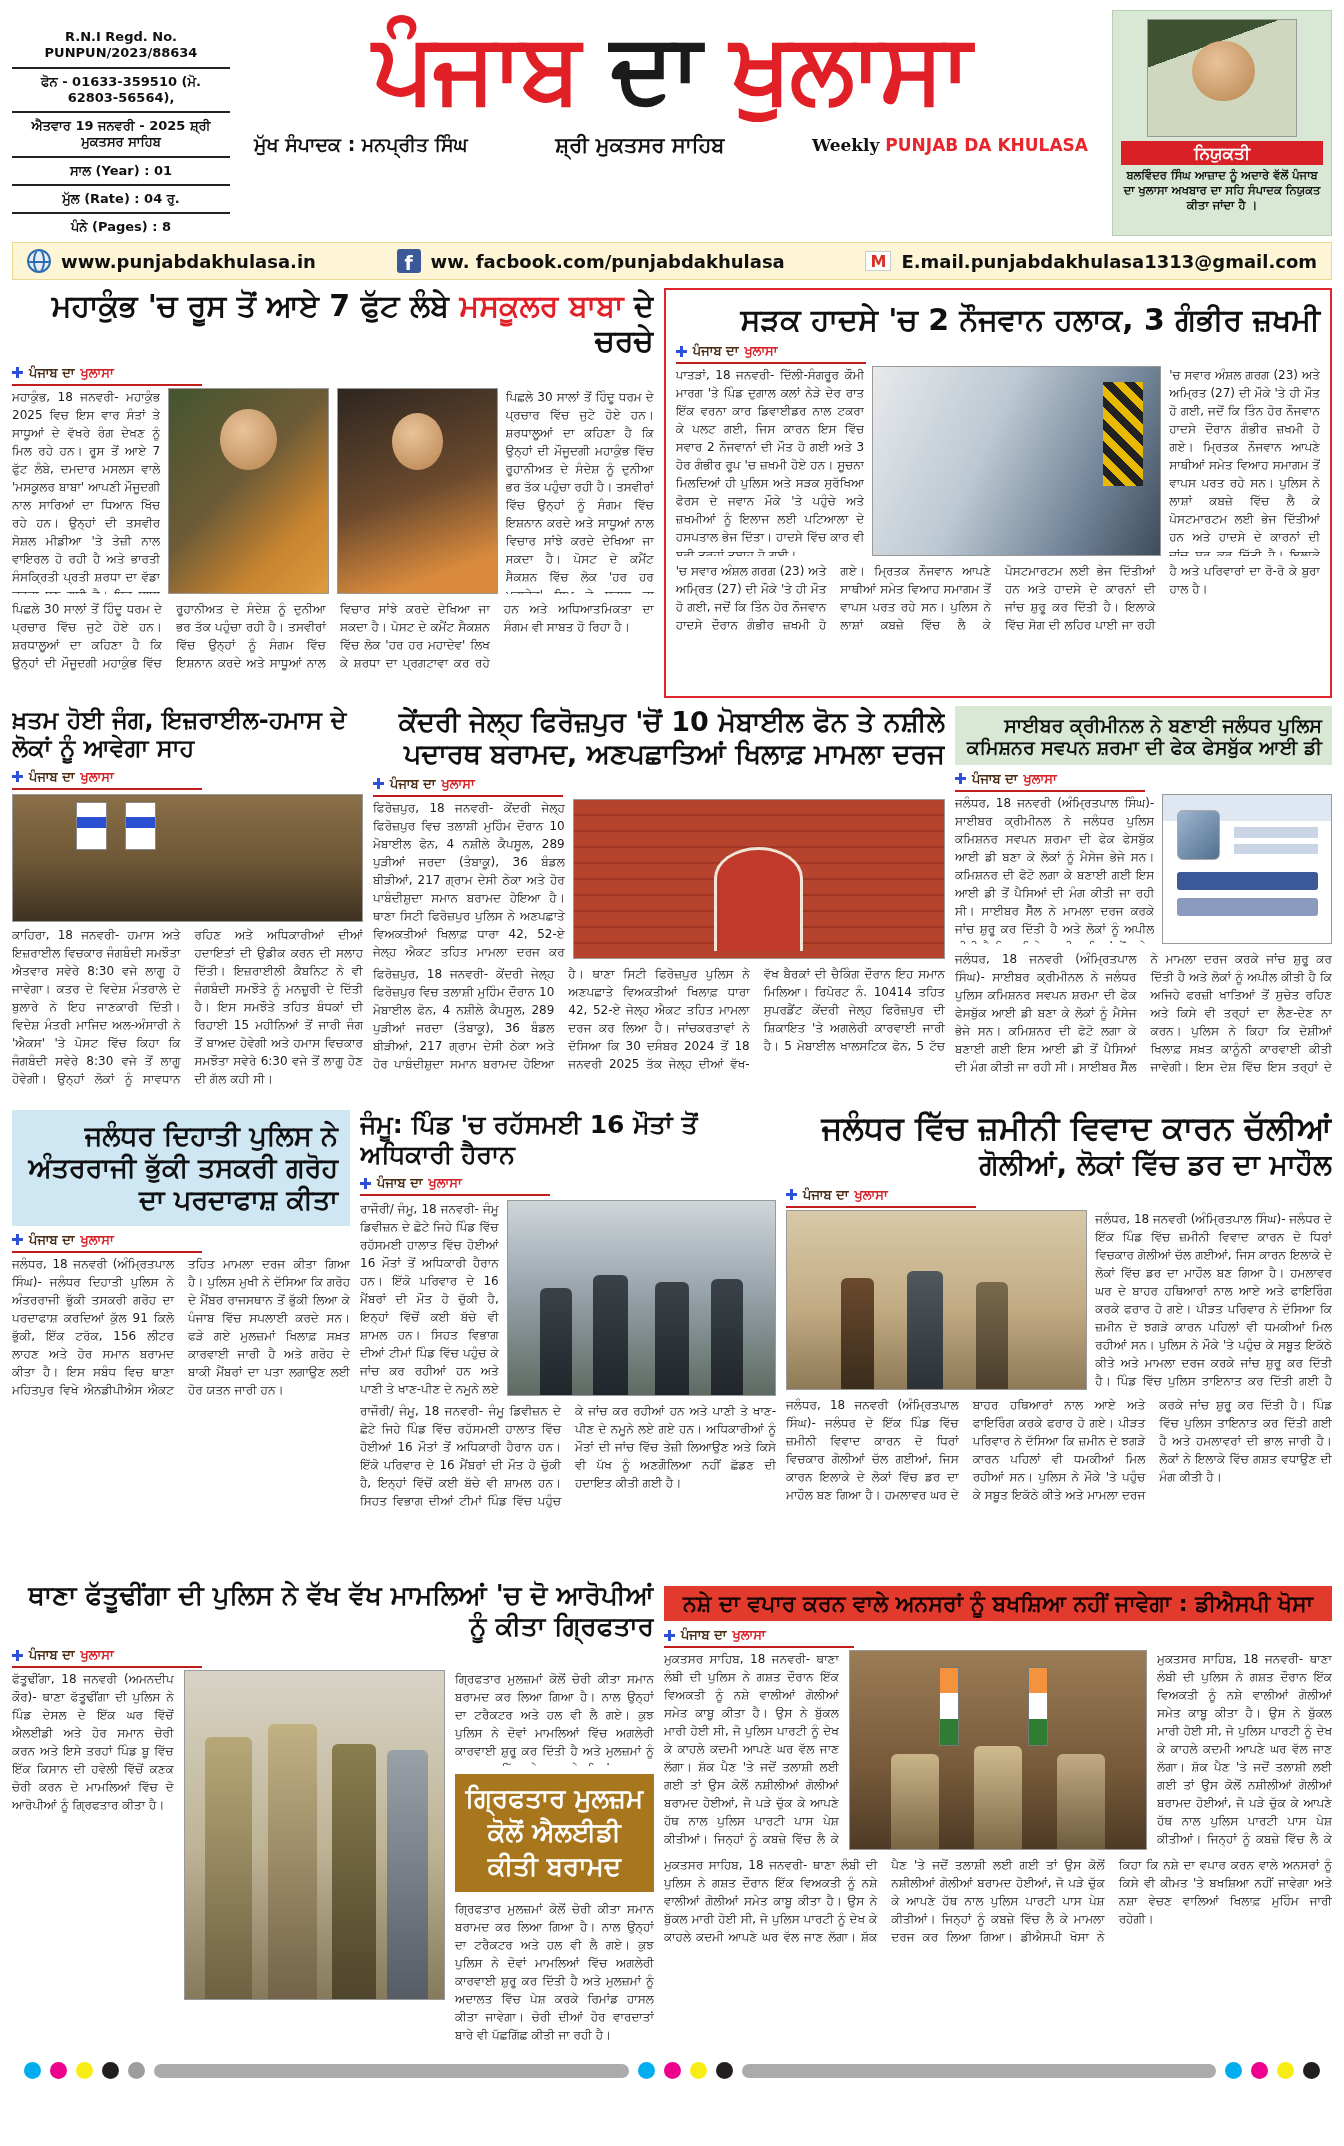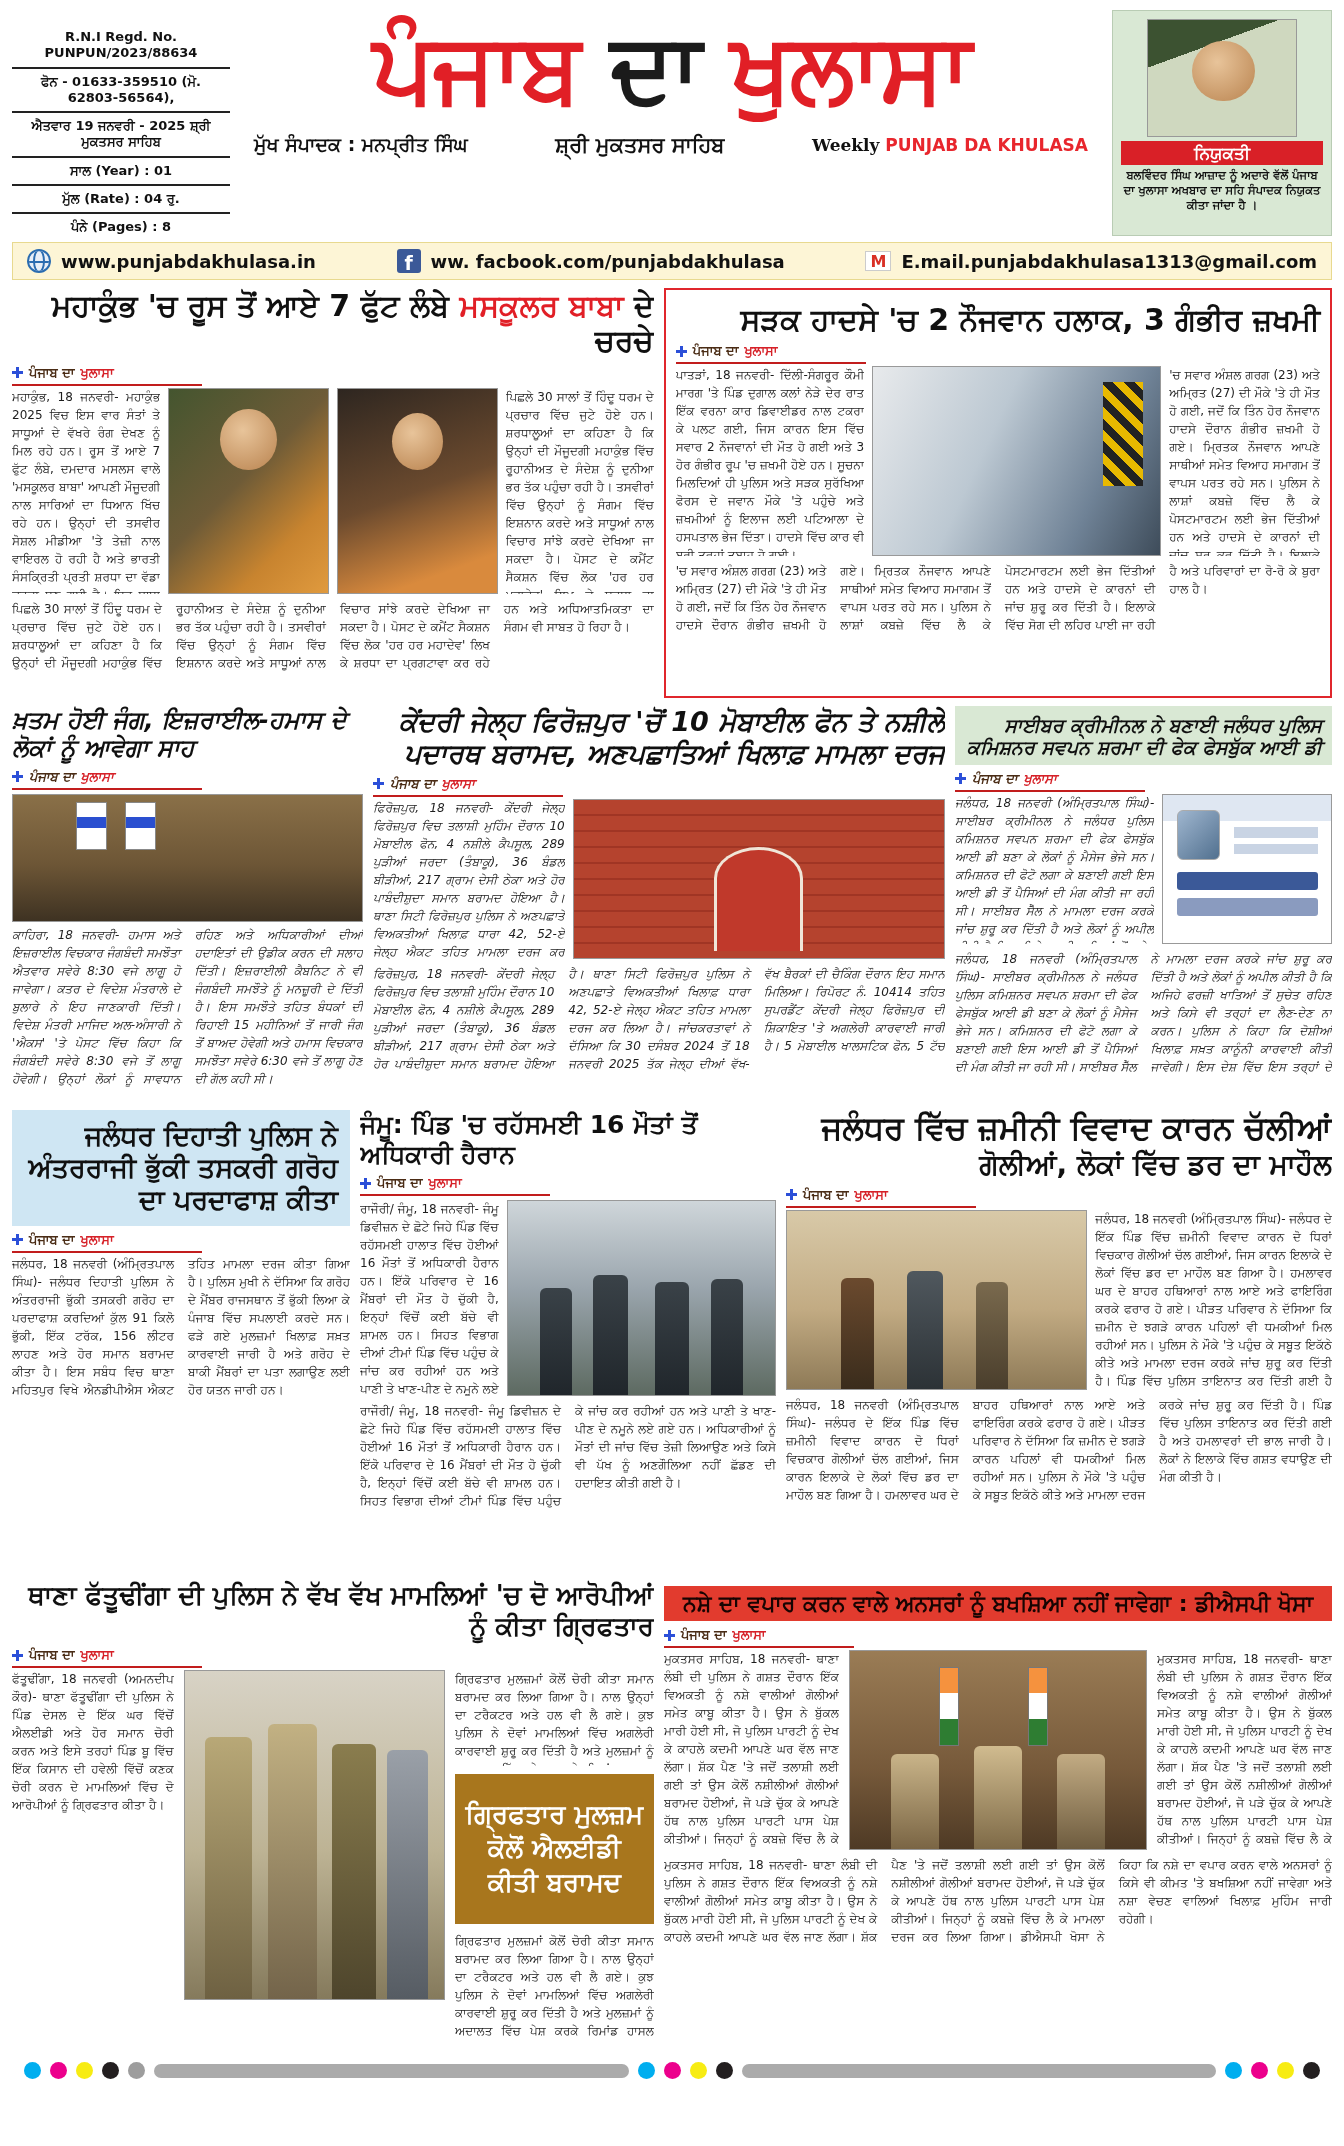--- a/index.html
+++ b/index.html
@@ -87,21 +87,21 @@
   .ph-fig { position:absolute; bottom:0; background:linear-gradient(180deg,#3a4248,#20262b); border-radius:6px 6px 0 0; }
   .ph-wall { background:linear-gradient(180deg,#d8c9a8 0%,#c2ab83 55%,#8e7a57 100%); }
   .ph-police { background:linear-gradient(180deg,#d8d3c6 0%,#bdb394 55%,#857a5c 100%); }
   .ph-offc { background:linear-gradient(180deg,#9a7c55 0%,#76593a 60%,#4e3a25 100%); }
   .tric { position:absolute; top:8%; width:7%; height:40%;
           background:linear-gradient(180deg,#f5923e 0 33%,#fff 33% 66%,#2e7d32 66% 100%); border:1px solid #777; }
 
   .greenbox { background:#d9e8d4; padding:8px 10px 6px; }
   .bluebox  { background:#cfe6f3; padding:10px 12px; }
   .brownbox { background:#a8761d; color:#fff; font-weight:900; font-size:26px; line-height:1.3;
-              text-align:center; padding:24px 8px; margin:8px 0; }
+              text-align:center; padding:8px 8px; margin:8px 0; }
   .redbar { background:#e23b2e; color:#170402; font-weight:900; font-size:22px; text-align:center;
             padding:5px 4px; margin-top:6px; }
   .redframe { border:2px solid #e0262c; padding:12px 10px; }
 
   
   .marks { display:flex; align-items:center; gap:9px; margin-top:14px; padding:0 12px; }
   .dot { width:17px; height:17px; border-radius:50%; }
   .c-c{background:#00aeef}.c-m{background:#ec008c}.c-y{background:#f7ec13}.c-k{background:#231f20}.c-g{background:#9d9d9d}
   .graybar { flex:1; height:14px; border-radius:8px; background:#ababab; }
 </style>
@@ -189,21 +189,21 @@
         <div class="body" style="width:30%;">ਪਾਤੜਾਂ, 18 ਜਨਵਰੀ- ਦਿੱਲੀ-ਸੰਗਰੂਰ ਕੌਮੀ ਮਾਰਗ 'ਤੇ ਪਿੰਡ ਦੁਗਾਲ ਕਲਾਂ ਨੇੜੇ ਦੇਰ ਰਾਤ ਇੱਕ ਵਰਨਾ ਕਾਰ ਡਿਵਾਈਡਰ ਨਾਲ ਟਕਰਾ ਕੇ ਪਲਟ ਗਈ, ਜਿਸ ਕਾਰਨ ਇਸ ਵਿੱਚ ਸਵਾਰ 2 ਨੌਜਵਾਨਾਂ ਦੀ ਮੌਤ ਹੋ ਗਈ ਅਤੇ 3 ਹੋਰ ਗੰਭੀਰ ਰੂਪ 'ਚ ਜ਼ਖਮੀ ਹੋਏ ਹਨ। ਸੂਚਨਾ ਮਿਲਦਿਆਂ ਹੀ ਪੁਲਿਸ ਅਤੇ ਸੜਕ ਸੁਰੱਖਿਆ ਫੋਰਸ ਦੇ ਜਵਾਨ ਮੌਕੇ 'ਤੇ ਪਹੁੰਚੇ ਅਤੇ ਜ਼ਖਮੀਆਂ ਨੂੰ ਇਲਾਜ ਲਈ ਪਟਿਆਲਾ ਦੇ ਹਸਪਤਾਲ ਭੇਜ ਦਿੱਤਾ। ਹਾਦਸੇ ਵਿੱਚ ਕਾਰ ਵੀ ਬੁਰੀ ਤਰ੍ਹਾਂ ਤਬਾਹ ਹੋ ਗਈ।</div>
         <div class="photo ph-crash" style="width:46%;">
           <div class="ph-crane"></div>
         </div>
         <div class="body" style="width:24%;">'ਚ ਸਵਾਰ ਅੰਸ਼ਲ ਗਰਗ (23) ਅਤੇ ਅਮ੍ਰਿਤ (27) ਦੀ ਮੌਕੇ 'ਤੇ ਹੀ ਮੌਤ ਹੋ ਗਈ, ਜਦੋਂ ਕਿ ਤਿੰਨ ਹੋਰ ਨੌਜਵਾਨ ਹਾਦਸੇ ਦੌਰਾਨ ਗੰਭੀਰ ਜ਼ਖਮੀ ਹੋ ਗਏ। ਮ੍ਰਿਤਕ ਨੌਜਵਾਨ ਆਪਣੇ ਸਾਥੀਆਂ ਸਮੇਤ ਵਿਆਹ ਸਮਾਗਮ ਤੋਂ ਵਾਪਸ ਪਰਤ ਰਹੇ ਸਨ। ਪੁਲਿਸ ਨੇ ਲਾਸ਼ਾਂ ਕਬਜ਼ੇ ਵਿੱਚ ਲੈ ਕੇ ਪੋਸਟਮਾਰਟਮ ਲਈ ਭੇਜ ਦਿੱਤੀਆਂ ਹਨ ਅਤੇ ਹਾਦਸੇ ਦੇ ਕਾਰਨਾਂ ਦੀ ਜਾਂਚ ਸ਼ੁਰੂ ਕਰ ਦਿੱਤੀ ਹੈ। ਇਲਾਕੇ ਵਿੱਚ ਸੋਗ ਦੀ ਲਹਿਰ ਪਾਈ ਜਾ ਰਹੀ ਹੈ ਅਤੇ ਪਰਿਵਾਰਾਂ ਦਾ ਰੋ-ਰੋ ਕੇ ਬੁਰਾ ਹਾਲ ਹੈ।</div>
       </div>
       <div class="body cols4" style="height:118px; margin-top:6px;">'ਚ ਸਵਾਰ ਅੰਸ਼ਲ ਗਰਗ (23) ਅਤੇ ਅਮ੍ਰਿਤ (27) ਦੀ ਮੌਕੇ 'ਤੇ ਹੀ ਮੌਤ ਹੋ ਗਈ, ਜਦੋਂ ਕਿ ਤਿੰਨ ਹੋਰ ਨੌਜਵਾਨ ਹਾਦਸੇ ਦੌਰਾਨ ਗੰਭੀਰ ਜ਼ਖਮੀ ਹੋ ਗਏ। ਮ੍ਰਿਤਕ ਨੌਜਵਾਨ ਆਪਣੇ ਸਾਥੀਆਂ ਸਮੇਤ ਵਿਆਹ ਸਮਾਗਮ ਤੋਂ ਵਾਪਸ ਪਰਤ ਰਹੇ ਸਨ। ਪੁਲਿਸ ਨੇ ਲਾਸ਼ਾਂ ਕਬਜ਼ੇ ਵਿੱਚ ਲੈ ਕੇ ਪੋਸਟਮਾਰਟਮ ਲਈ ਭੇਜ ਦਿੱਤੀਆਂ ਹਨ ਅਤੇ ਹਾਦਸੇ ਦੇ ਕਾਰਨਾਂ ਦੀ ਜਾਂਚ ਸ਼ੁਰੂ ਕਰ ਦਿੱਤੀ ਹੈ। ਇਲਾਕੇ ਵਿੱਚ ਸੋਗ ਦੀ ਲਹਿਰ ਪਾਈ ਜਾ ਰਹੀ ਹੈ ਅਤੇ ਪਰਿਵਾਰਾਂ ਦਾ ਰੋ-ਰੋ ਕੇ ਬੁਰਾ ਹਾਲ ਹੈ।</div>
     </div>
   </div>
 
-  <div class="band" style="height:396px;font-style:italic;">
+  <div class="band" style="height:396px;">
 
     <div class="art" style="width:27%;">
       <h2 class="head" style="font-size:24px; text-align:left;">ਖ਼ਤਮ ਹੋਈ ਜੰਗ, ਇਜ਼ਰਾਈਲ-ਹਮਾਸ ਦੇ ਲੋਕਾਂ ਨੂੰ ਆਵੇਗਾ ਸਾਹ</h2>
       <div class="byline">
         <span class="plus"></span>
         <span class="t1">ਪੰਜਾਬ ਦਾ</span>
         <span class="t2">ਖੁਲਾਸਾ</span>
       </div>
       <div class="photo ph-meet" style="height:128px; margin:4px 0;">
         <div class="ph-flag" style="left:18%;"></div>

